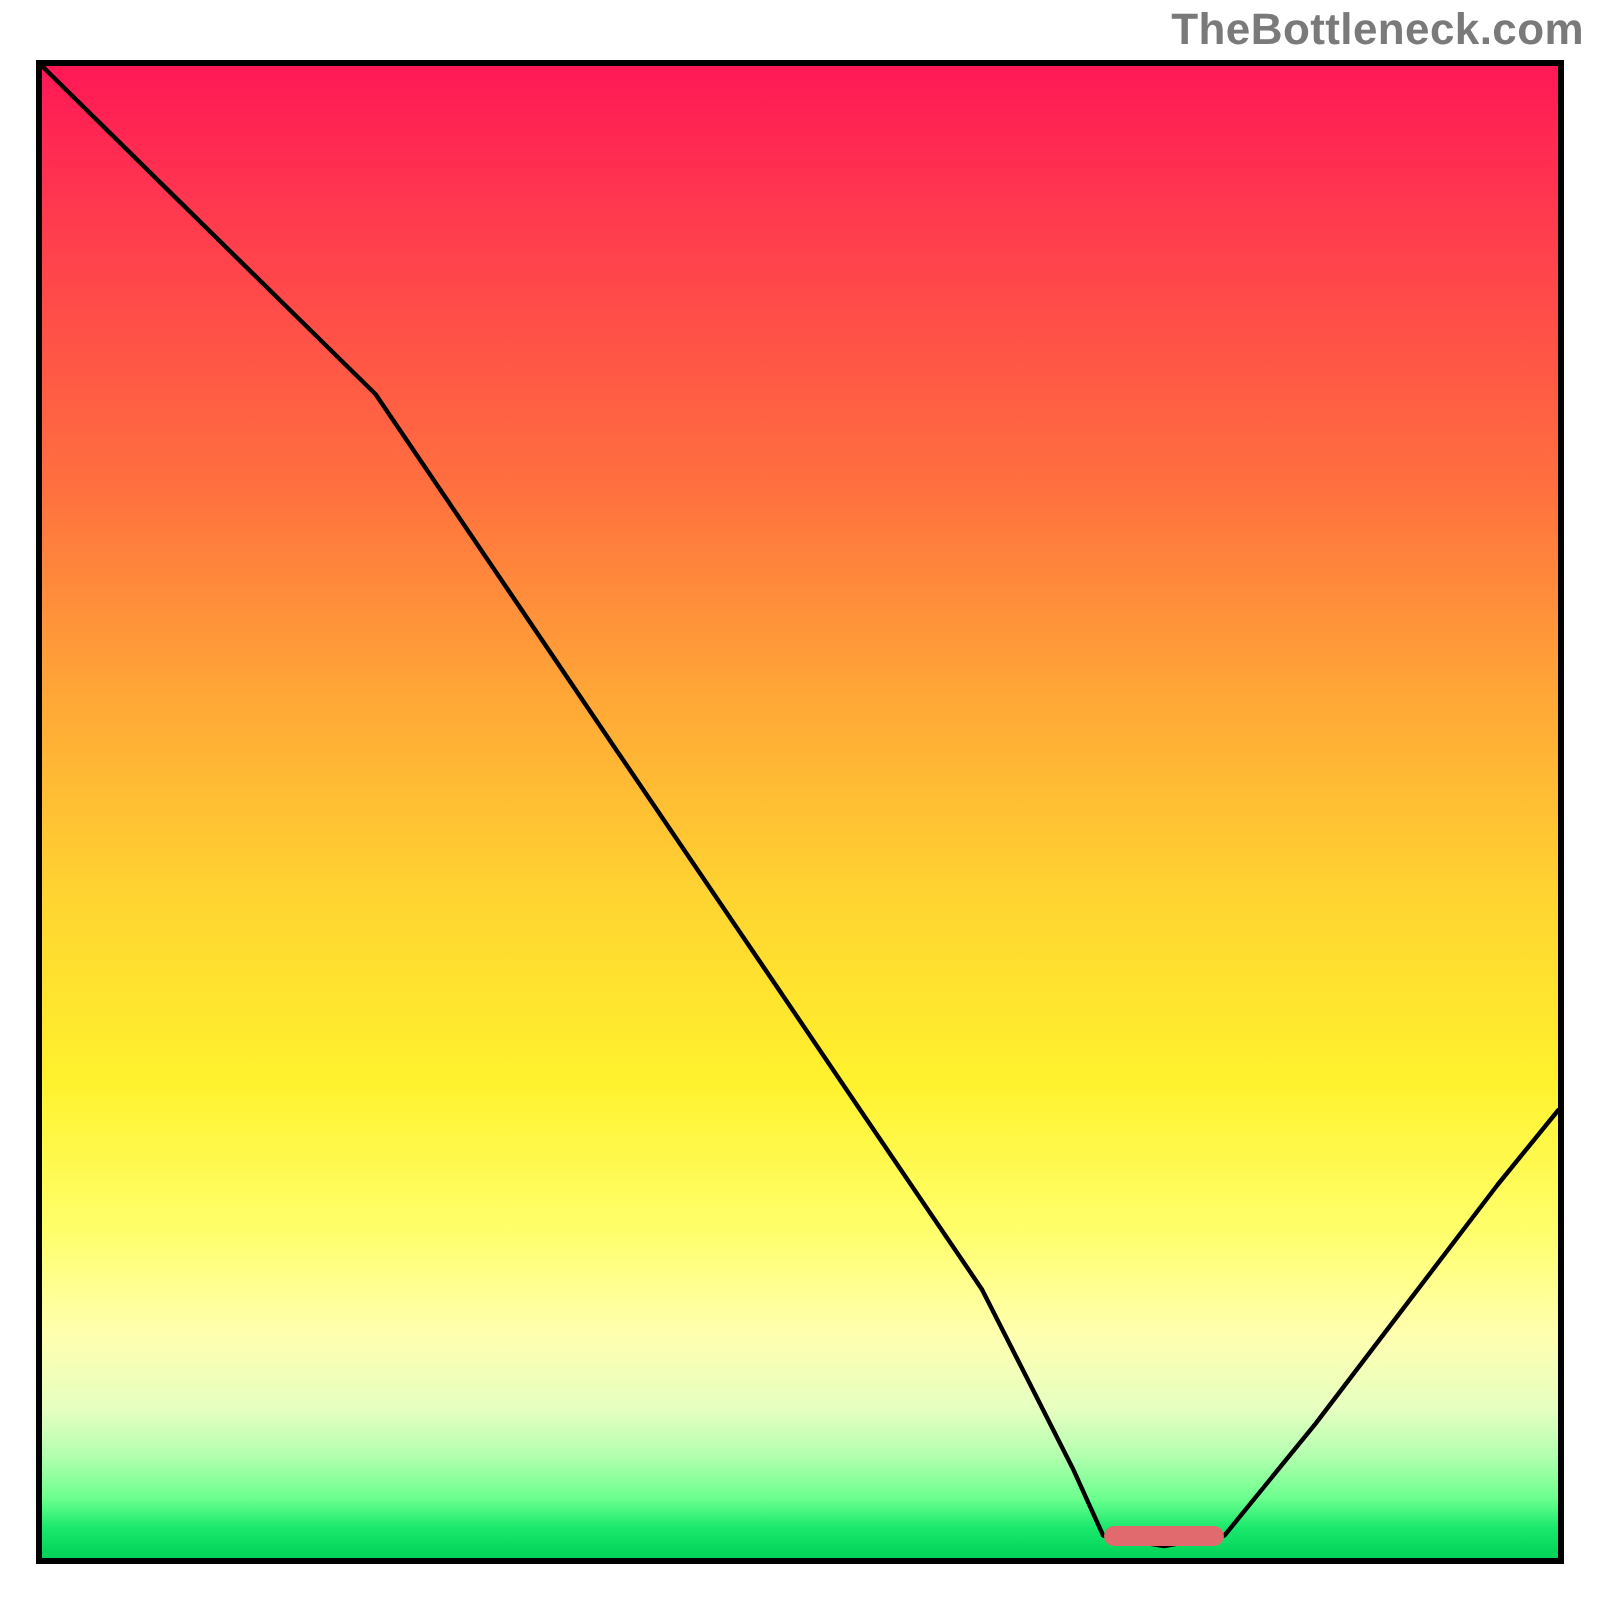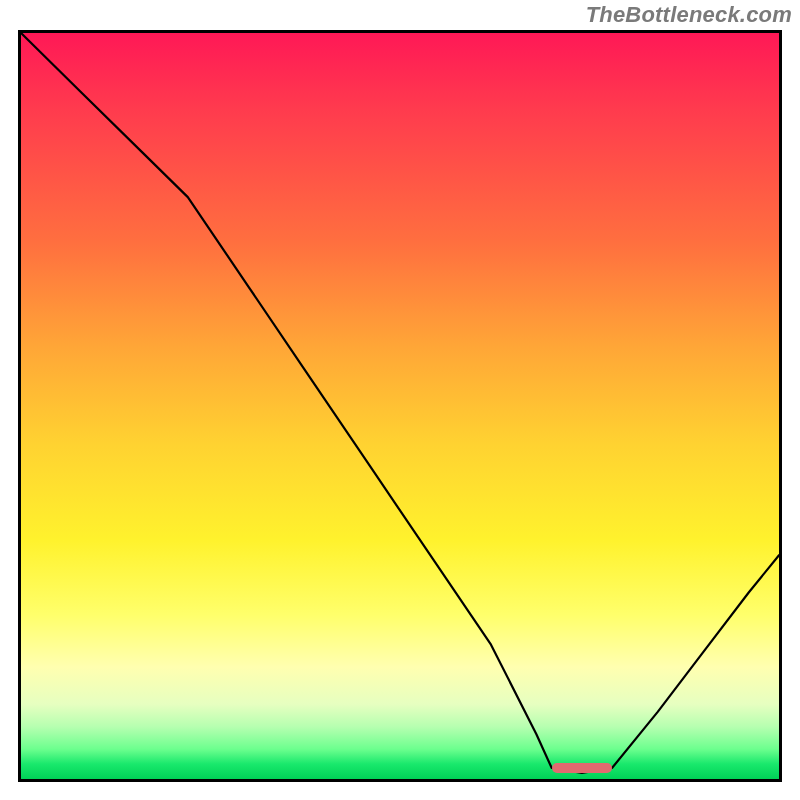--- a/index.html
+++ b/index.html
@@ -7,21 +7,20 @@
     padding: 0;
     width: 800px;
     height: 800px;
     background: #ffffff;
     font-family: Arial, Helvetica, sans-serif;
   }
   .wrap {
     position: relative;
     width: 800px;
     height: 800px;
-    font-style: italic;
   }
   .watermark {
     position: absolute;
     top: 2px;
     right: 8px;
     font-size: 22px;
     font-weight: 600;
     color: #7a7a7a;
     letter-spacing: 0.2px;
   }

